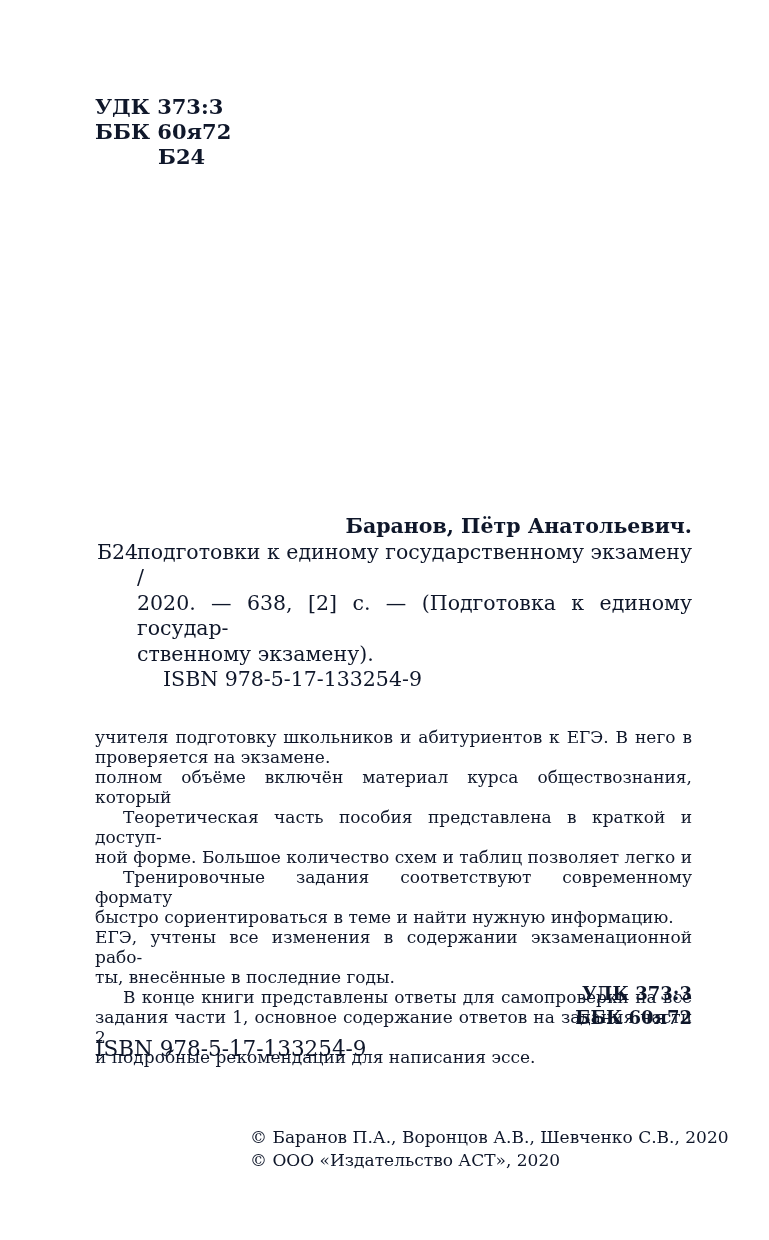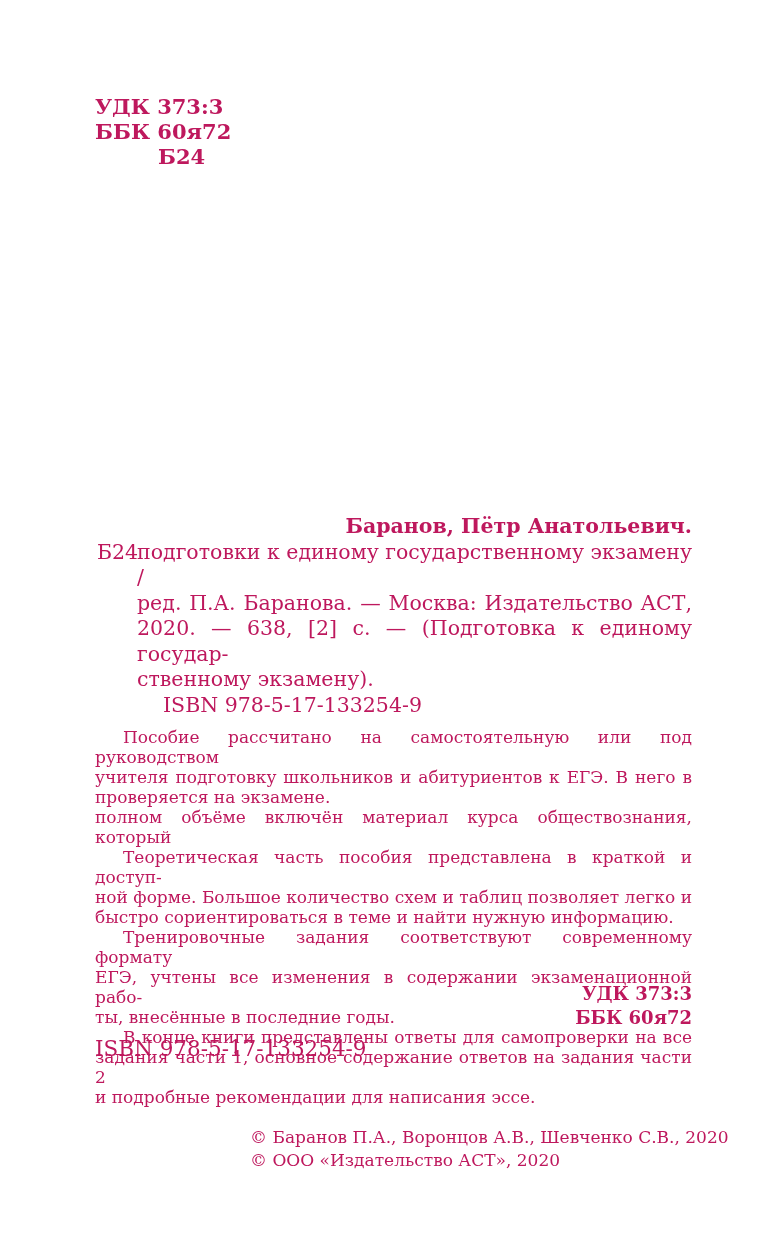--- a/index.html
+++ b/index.html
@@ -2,21 +2,21 @@
 <html><head>
 <meta charset="utf-8">
 <style>
   html, body { margin: 0; padding: 0; }
   body { background: #ffffff; }
   .page {
     position: relative;
     width: 769px;
     height: 1240px;
     background: #ffffff;
-    color: #be185d;
+    color: #0f172a;
     font-family: "DejaVu Serif", "Liberation Serif", serif;
     overflow: hidden;
   }
 
   
   .top-codes {
     position: absolute;
     left: 95px; top: 94px;
     font-size: 21px;
     font-weight: bold;
@@ -108,36 +108,34 @@
     <div>УДК 373:3</div>
     <div>ББК 60я72</div>
     <div class="b24-top">Б24</div>
   </div>
 
   <div class="biblio">
     <div class="author">Баранов, Пётр Анатольевич.</div>
     <div class="body">
       <span class="entry-sign">Б24</span>
       <div class="bline">подготовки к единому государственному экзамену /</div>
-      <div class="bline">ред. П.А. Баранова. — Москва: Издательство АСТ,</div>
       <div class="bline">2020. — 638, [2] с. — (Подготовка к единому государ-</div>
       <div class="bline last">ственному экзамену).</div>
     </div>
     <div class="isbn-inner">ISBN 978-5-17-133254-9</div>
   </div>
 
   <div class="annotation">
-    <div class="al ind">Пособие рассчитано на самостоятельную или под руководством</div>
     <div class="al">учителя подготовку школьников и абитуриентов к ЕГЭ. В него в</div>
     <div class="al end">проверяется на экзамене.</div>
     <div class="al">полном объёме включён материал курса обществознания, который</div>
     <div class="al ind">Теоретическая часть пособия представлена в краткой и доступ-</div>
     <div class="al">ной форме. Большое количество схем и таблиц позволяет легко и</div>
+    <div class="al ind">Тренировочные задания соответствуют современному формату</div>
     <div class="al end">быстро сориентироваться в теме и найти нужную информацию.</div>
-    <div class="al ind">Тренировочные задания соответствуют современному формату</div>
     <div class="al">ЕГЭ, учтены все изменения в содержании экзаменационной рабо-</div>
     <div class="al end">ты, внесённые в последние годы.</div>
     <div class="al ind">В конце книги представлены ответы для самопроверки на все</div>
     <div class="al">задания части 1, основное содержание ответов на задания части 2</div>
     <div class="al end">и подробные рекомендации для написания эссе.</div>
   </div>
 
   <div class="codes-right">
     <div>УДК 373:3</div>
     <div>ББК 60я72</div>

